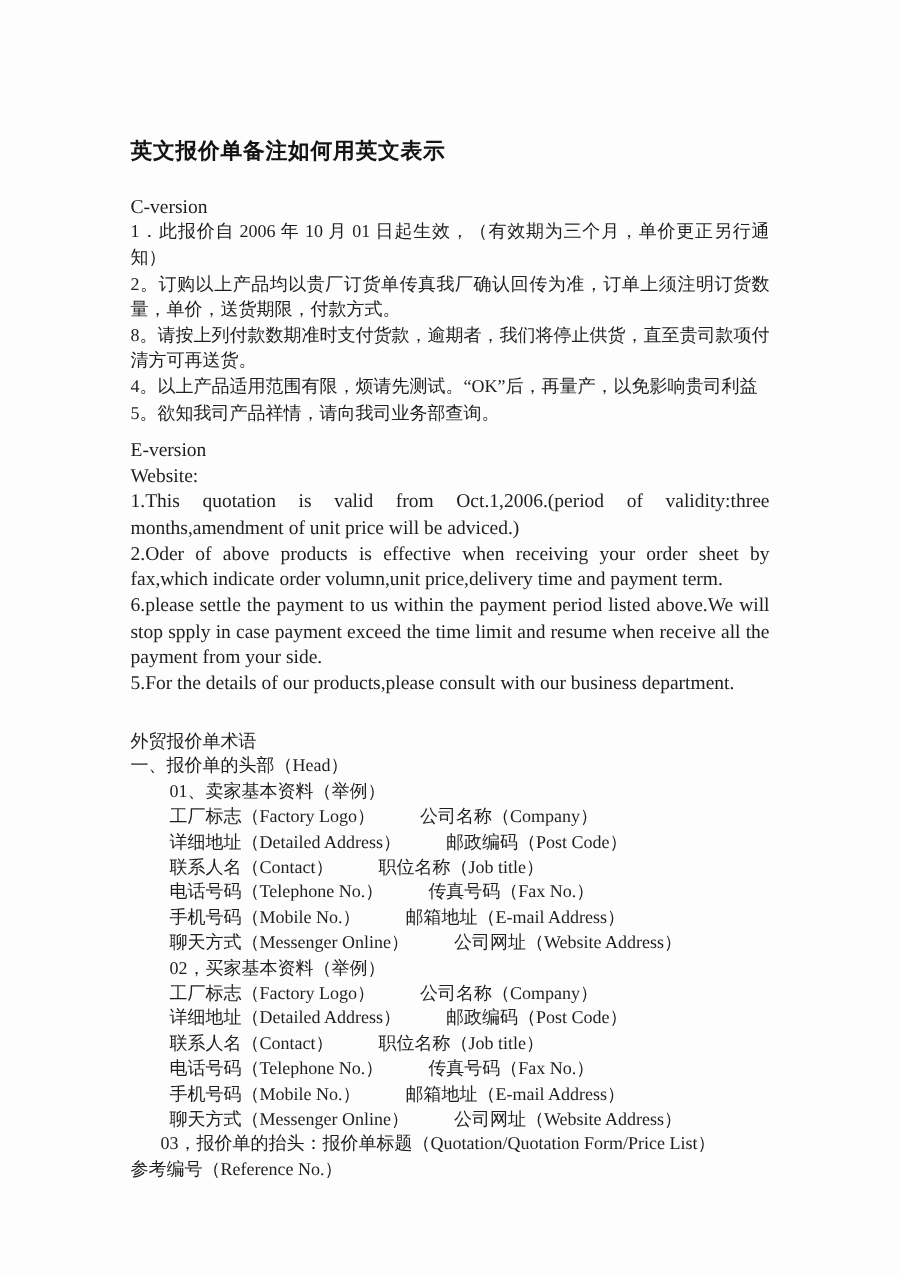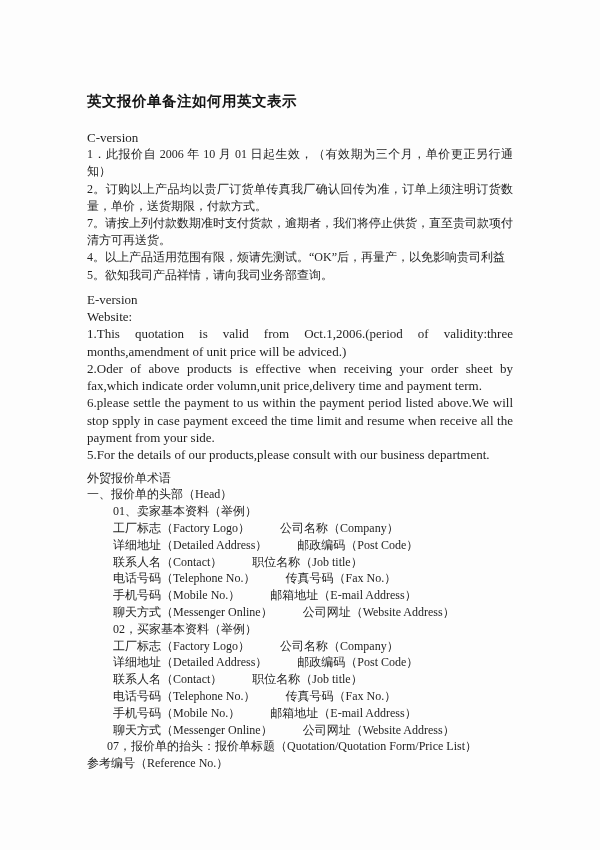--- a/index.html
+++ b/index.html
@@ -46,21 +46,21 @@
   .e-sec {
     margin-top: 7px;
     font-size: 13px;
     line-height: 17.3px;
   }
   .e-sec p.eng-par {
     margin: 0;
     text-align: justify;
   }
   .terms-sec {
-    margin-top: 6px;
+    margin-top: 22px;
     font-size: 12px;
     line-height: 16.8px;
   }
   .cjk-line { margin: 0; }
   .group-label { margin-left: 26px; }
   .trow {
     margin-left: 26px;
     display: flex;
     column-gap: 30px;
     white-space: nowrap;
@@ -78,21 +78,21 @@
 
 <div class="page">
   <main class="content">
 
     <h1 class="doc-title">英文报价单备注如何用英文表示</h1>
 
     <section class="sec c-sec">
       <div class="latin-label">C-version</div>
       <p class="cjk-par">1．此报价自 2006 年 10 月 01 日起生效，（有效期为三个月，单价更正另行通知）</p>
       <p class="cjk-par">2。订购以上产品均以贵厂订货单传真我厂确认回传为准，订单上须注明订货数量，单价，送货期限，付款方式。</p>
-      <p class="cjk-par">7。请按上列付款数期准时支付货款，逾期者，我们将停止供货，直至贵司款项付清方可再送货。</p>
+      <p class="cjk-par">8。请按上列付款数期准时支付货款，逾期者，我们将停止供货，直至贵司款项付清方可再送货。</p>
       <p class="cjk-par">4。以上产品适用范围有限，烦请先测试。“OK”后，再量产，以免影响贵司利益</p>
       <p class="cjk-par">5。欲知我司产品祥情，请向我司业务部查询。</p>
     </section>
 
     <section class="sec e-sec">
       <div class="latin-label">E-version</div>
       <div class="latin-label">Website:</div>
       <p class="eng-par">1.This quotation is valid from Oct.1,2006.(period of validity:three months,amendment of unit price will be adviced.)</p>
       <p class="eng-par">2.Oder of above products is effective when receiving your order sheet by fax,which indicate order volumn,unit price,delivery time and payment term.</p>
       <p class="eng-par">6.please settle the payment to us within the payment period listed above.We will stop spply in case payment exceed the time limit and resume when receive all the payment from your side.</p>
@@ -148,18 +148,18 @@
       </div>
       <div class="trow">
         <span class="t-left">手机号码（Mobile No.）</span>
         <span class="t-right">邮箱地址（E-mail Address）</span>
       </div>
       <div class="trow">
         <span class="t-left">聊天方式（Messenger Online）</span>
         <span class="t-right">公司网址（Website Address）</span>
       </div>
 
-      <div class="item03-line1">07，报价单的抬头：报价单标题（Quotation/Quotation Form/Price List）</div>
+      <div class="item03-line1">03，报价单的抬头：报价单标题（Quotation/Quotation Form/Price List）</div>
       <div class="item03-line2">参考编号（Reference No.）</div>
     </section>
 
   </main>
 </div>
 
 </body></html>

